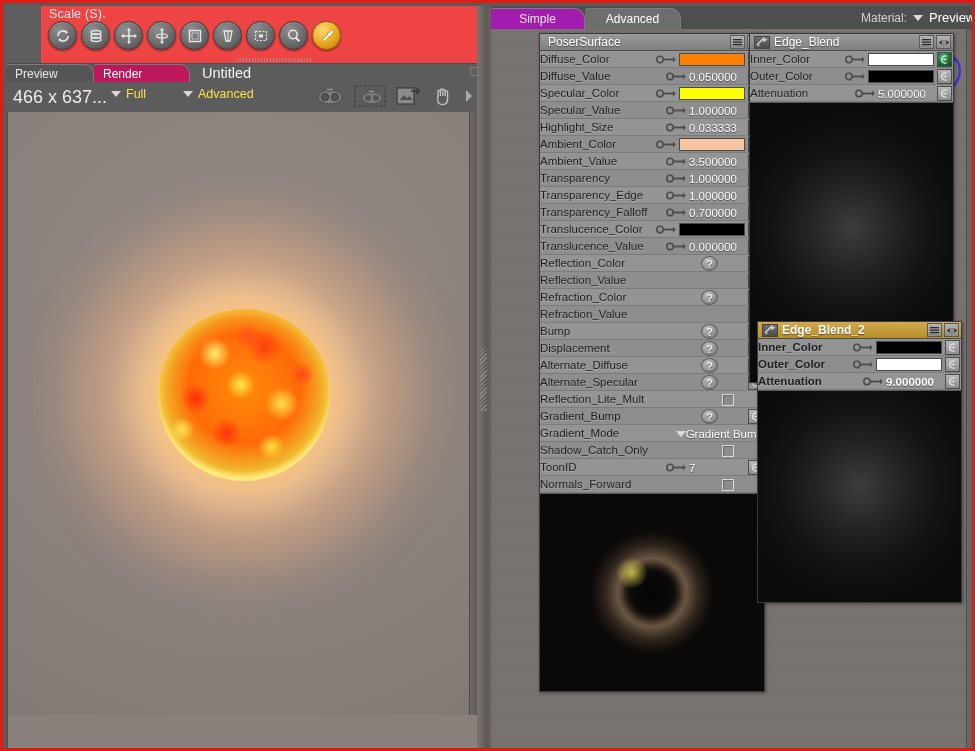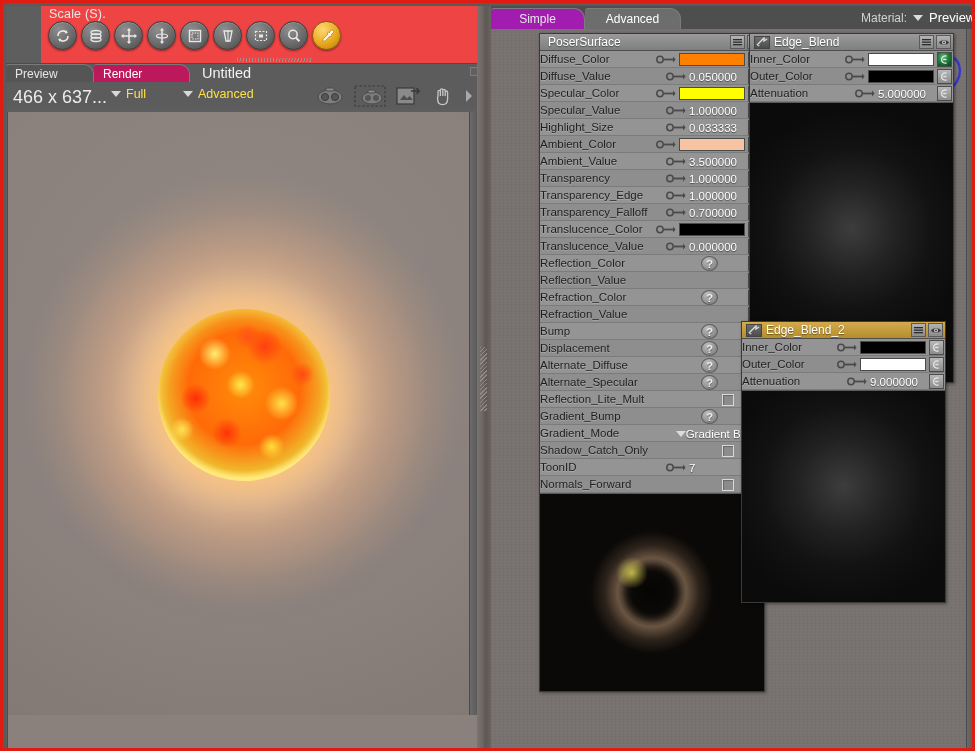--- a/index.html
+++ b/index.html
@@ -1057,21 +1057,21 @@
                   </svg>
                 </div>
               </div>
             </div>
           </div>
         <div class="node-preview" style="height:280px;">
           <div id="eb-preview-img"></div>
         </div>
       </div>
 
-      <div class="node" id="node-edge-blend-2" style="left:250px; top:292px; width:205px;">
+      <div class="node" id="node-edge-blend-2" style="left:266px; top:292px; width:205px;font-weight:bold;">
         <div class="node-hdr selected">
           <div class="node-plugicon">
             <svg width="12" height="10" viewBox="0 0 12 10">
                 <path d="M1 8 L8 1 L8 4 L11 2" stroke="#dcdcdc" stroke-width="1.4" fill="none"></path>
                 <path d="M1 8l3 .4-1.4 1.2z" fill="#dcdcdc"></path>
               </svg>
           </div>
           <span class="node-title">Edge_Blend_2</span>
           <div class="hdr-btns">
             <div class="hbtn">

